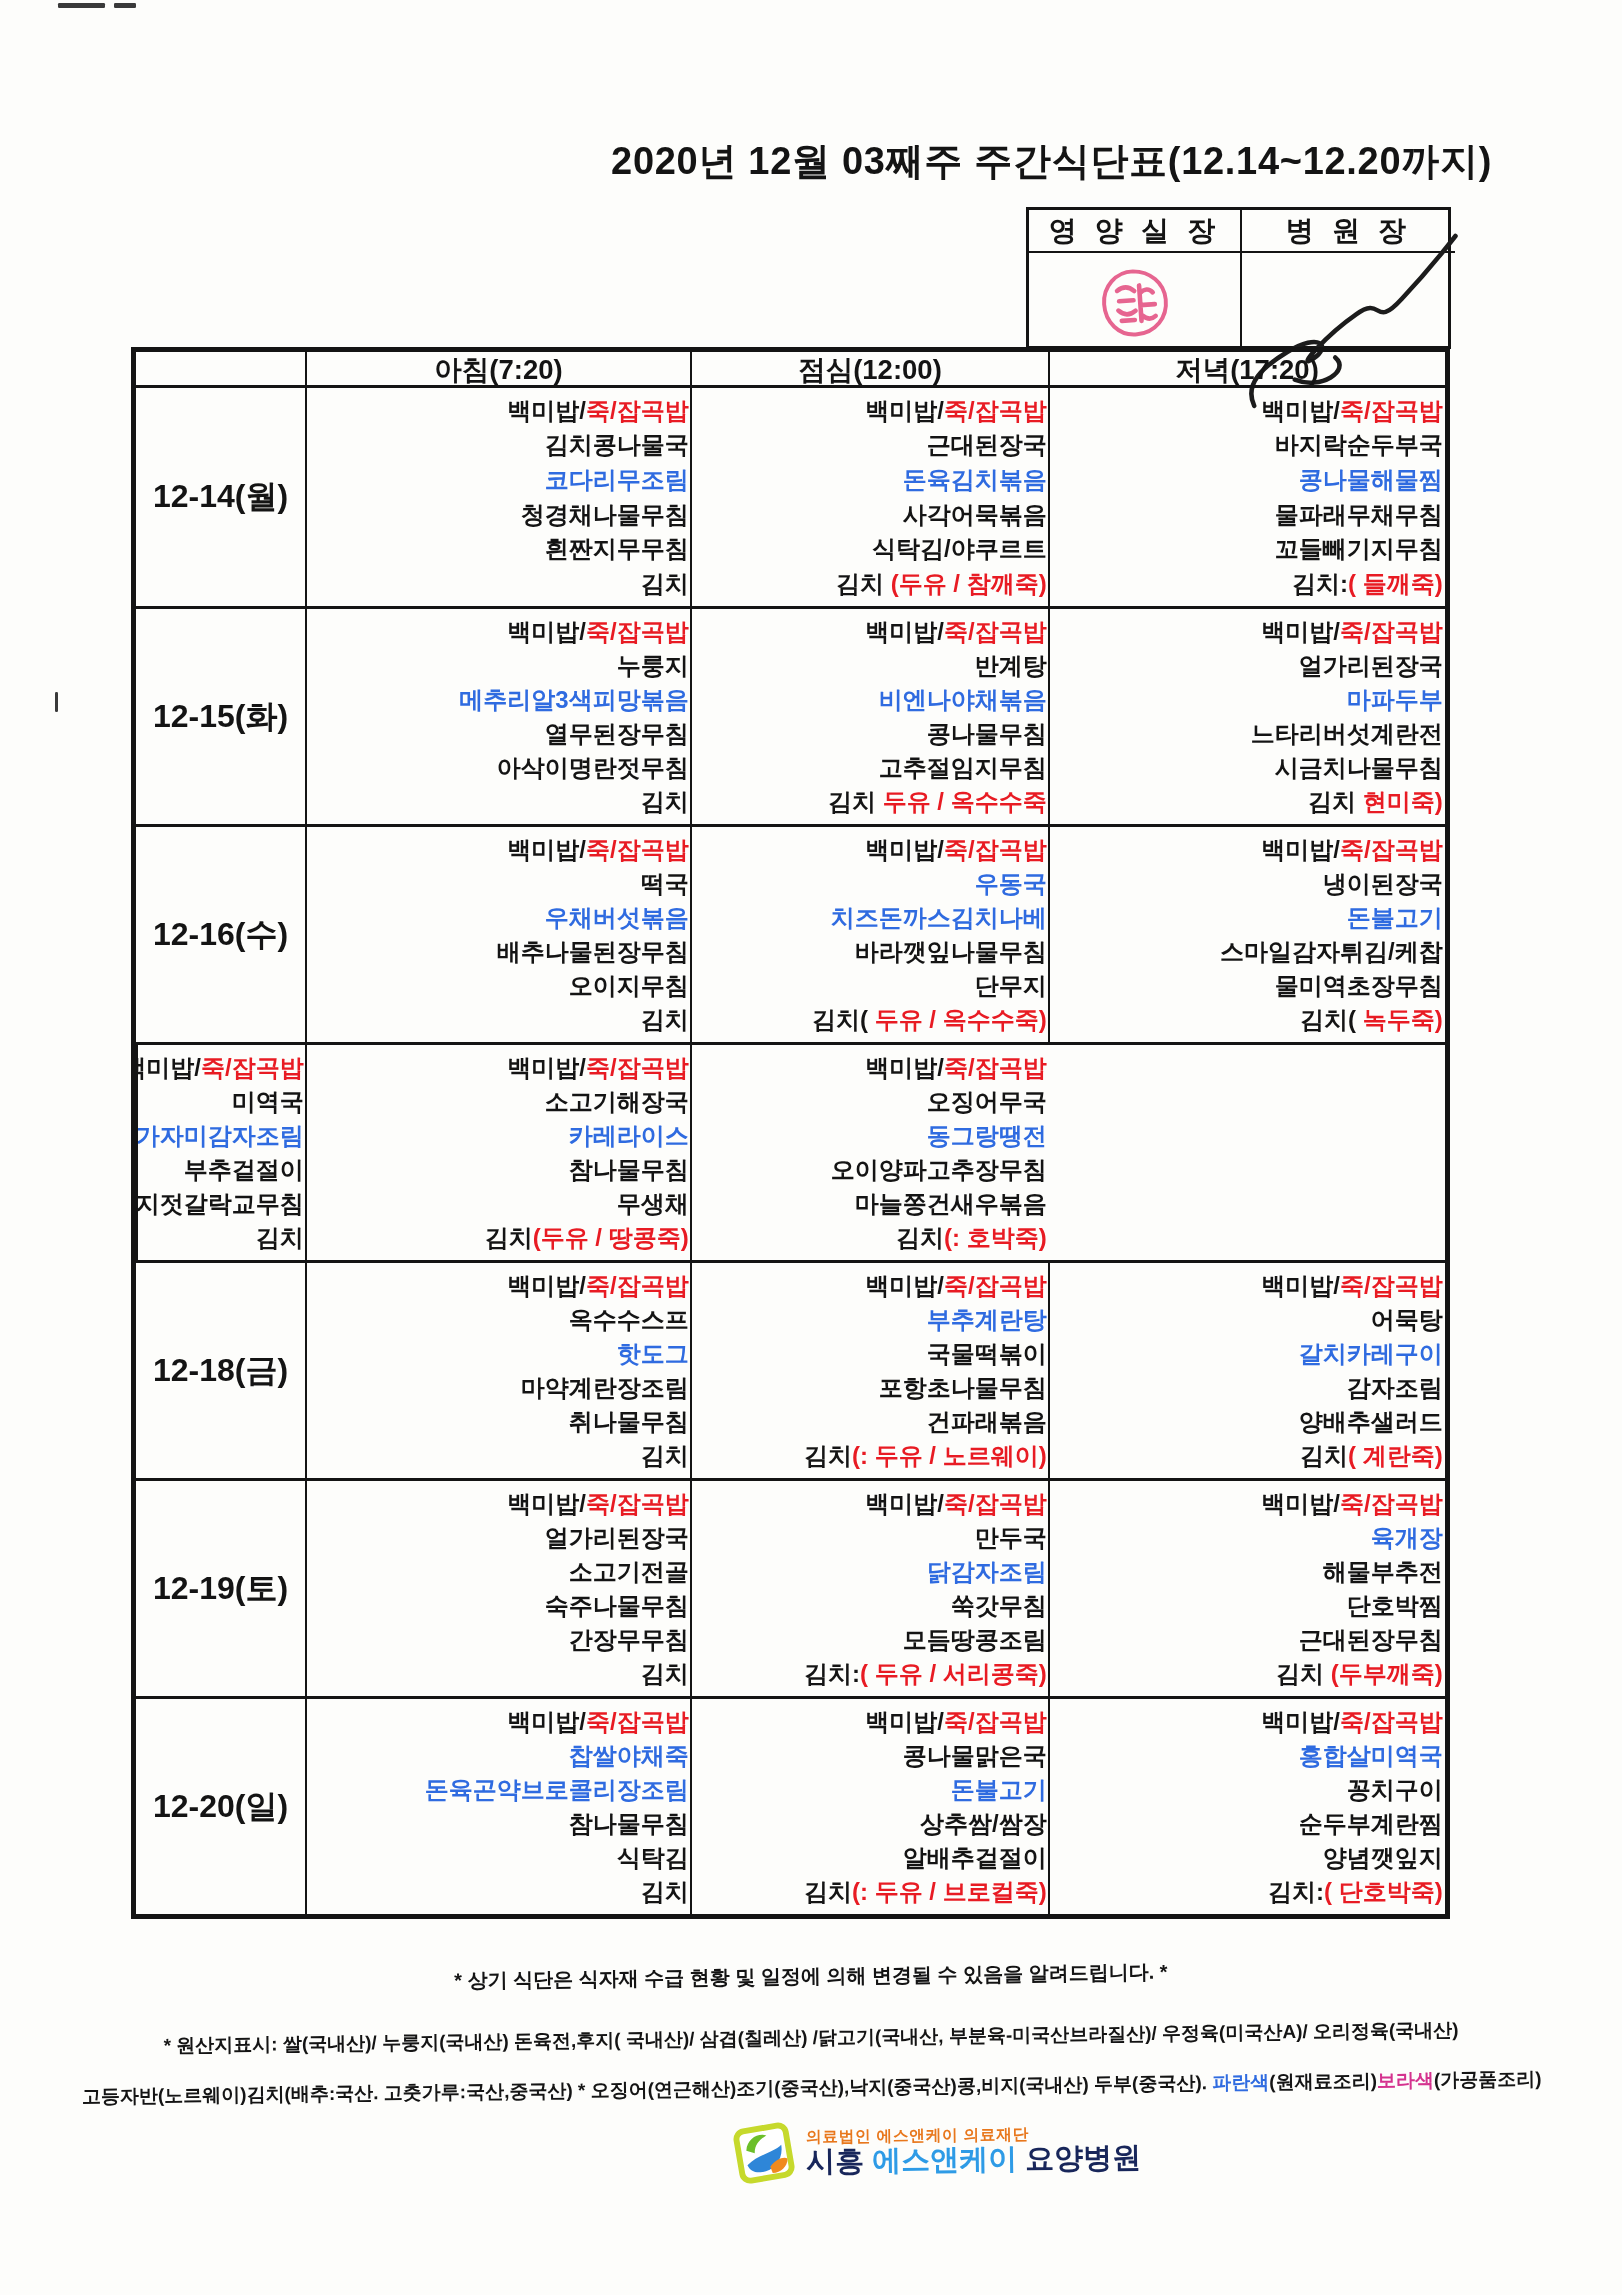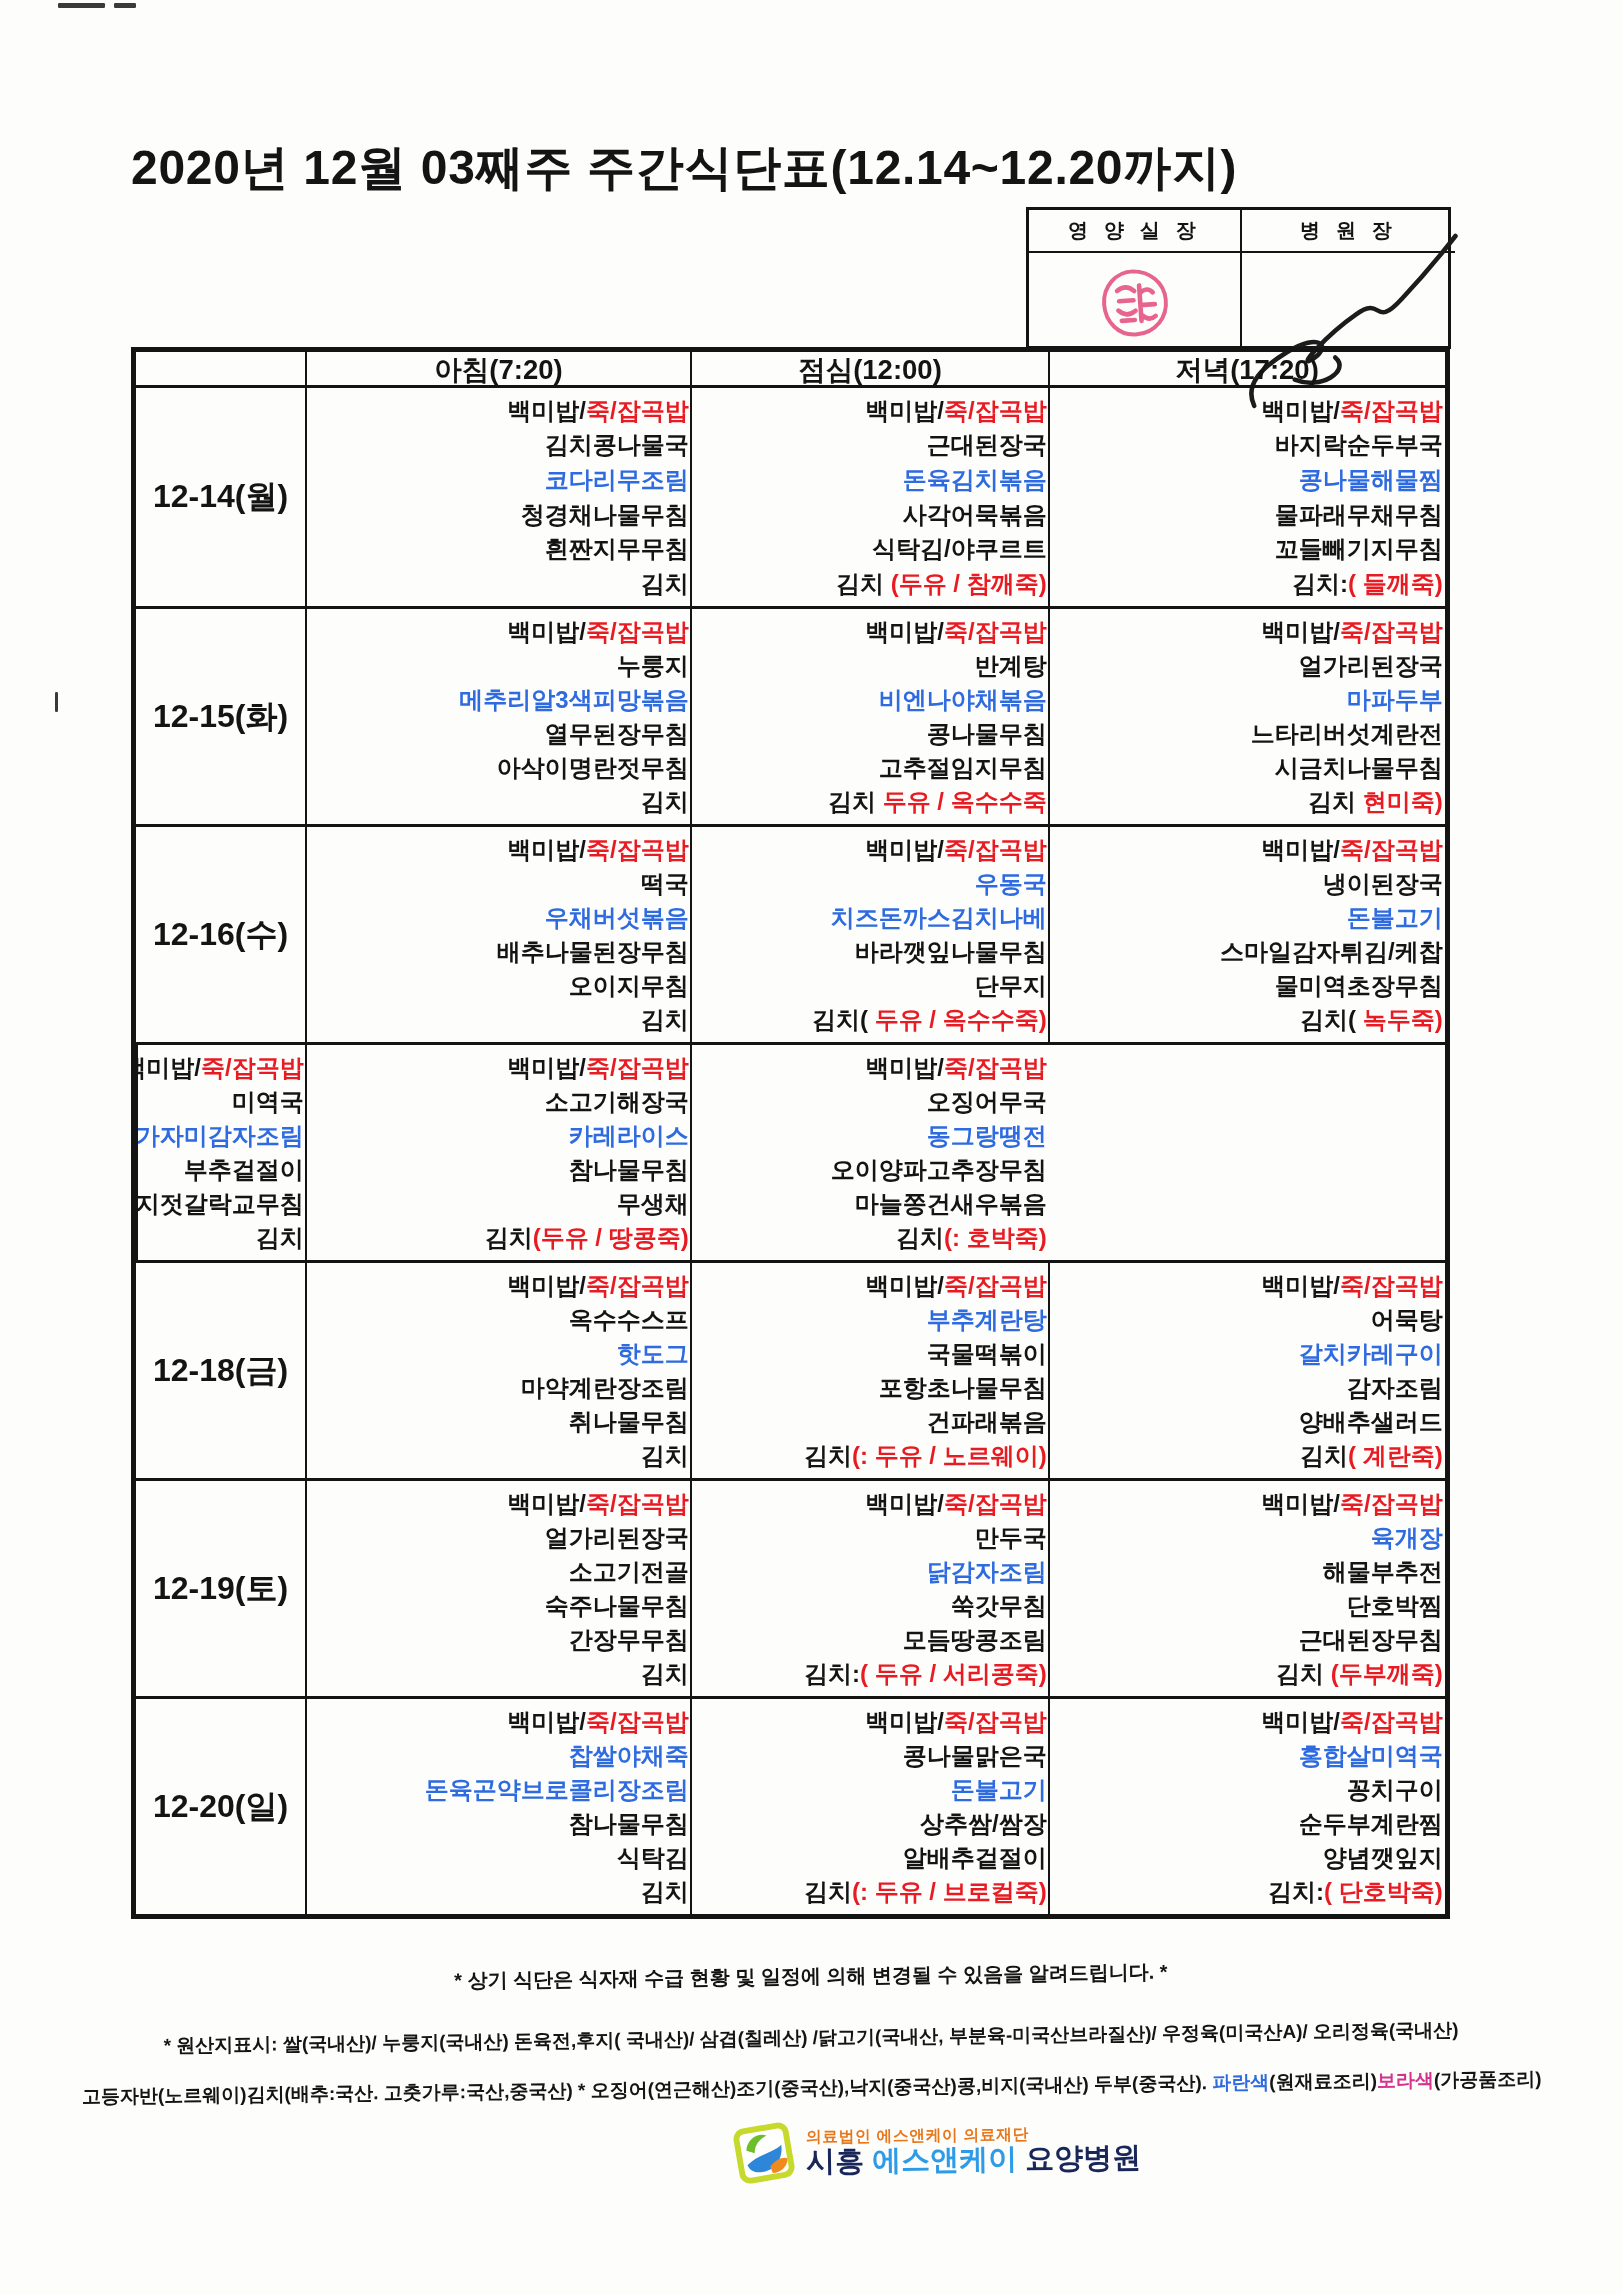--- a/index.html
+++ b/index.html
@@ -6,34 +6,34 @@
   body{
     width:1622px;height:2295px;background:#ffffff;
     font-family:"Liberation Sans","DejaVu Sans",sans-serif;
     --ink:#141414; --red:#e81b23; --blue:#2f6be0; --magenta:#d4328e; --stamp:#e34b7e;
   }
   .page{position:relative;width:1622px;height:2295px;background:#fdfdfb;overflow:hidden;}
 
   .artifact{position:absolute;background:#3a3a3a;border-radius:1.3px;}
 
   .title{
-    position:absolute;top:136px;left:131px;width:1361px;text-align:left;
-    font-size:48px;font-weight:800;color:var(--ink);letter-spacing:0.7px;white-space:nowrap;
+    position:absolute;top:136px;left:131px;width:1361px;text-align:right;
+    font-size:38px;font-weight:800;color:var(--ink);letter-spacing:0.7px;white-space:nowrap;
   }
 
   
   .approval{
     position:absolute;left:1026px;top:207px;width:425px;
     border:3.3px solid var(--ink);display:grid;
     grid-template-columns:213px 213px;grid-template-rows:43px 93px;
     box-sizing:border-box;background:transparent;
   }
   .approval .hcell{
     display:flex;align-items:center;justify-content:center;
-    font-size:20px;font-weight:700;color:var(--ink);letter-spacing:5.2px;
+    font-size:28px;font-weight:700;color:var(--ink);letter-spacing:5.2px;
     border-bottom:2.6px solid var(--ink);box-sizing:border-box;white-space:nowrap;
   }
   .approval .hcell.first{border-right:2.6px solid var(--ink);}
   .approval .bcell{position:relative;box-sizing:border-box;overflow:visible;}
   .approval .bcell.first{border-right:2.6px solid var(--ink);}
   .stamp-svg{position:absolute;left:50%;top:50%;transform:translate(-50%,-46%) rotate(-4deg);opacity:.85;}
   .sign-svg{position:absolute;left:-26px;top:-34px;overflow:visible;}
 
   
   .menu-table{

